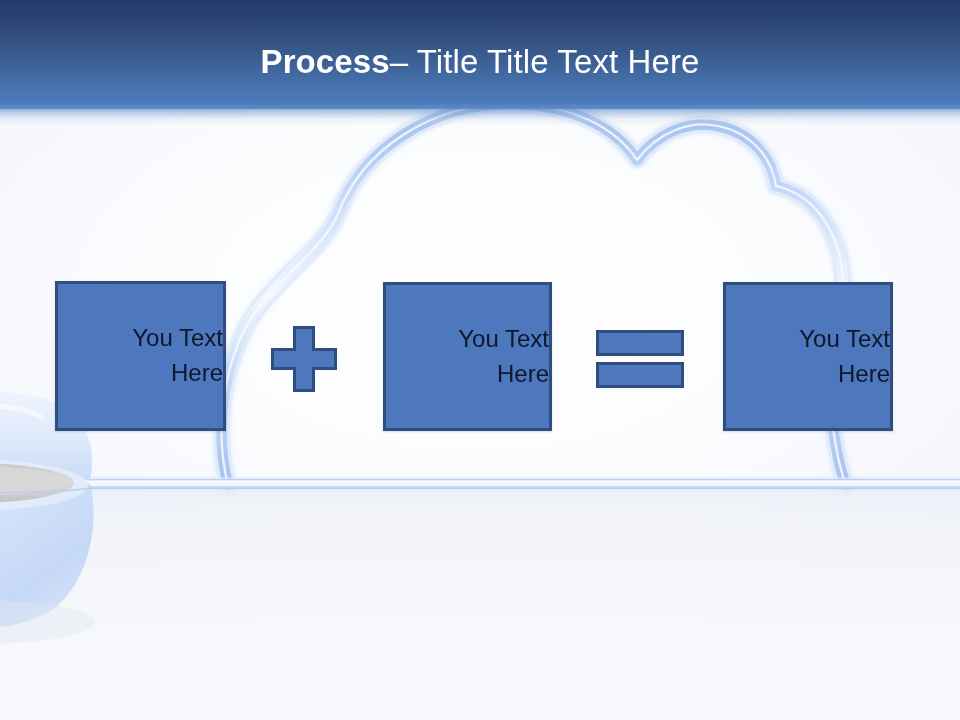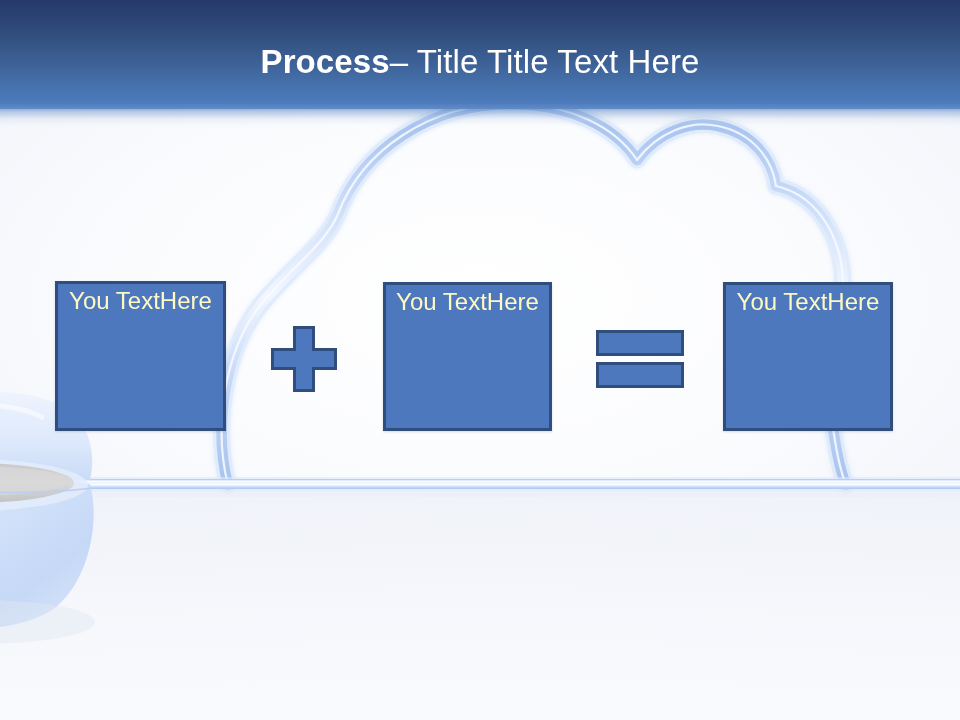--- a/index.html
+++ b/index.html
@@ -102,24 +102,24 @@
     pointer-events: none;
   }
 
   
   .pbox {
     position: absolute;
     box-sizing: border-box;
     background: #4d78be;
     border: 3px solid #2f4e7e;
     display: flex;
-    flex-direction: row;
-    align-items: flex-start;
+    flex-direction: column;
+    align-items: flex-end;
     justify-content: center;
-    color: #fef9c3;
+    color: #0f172a;
     font-size: 24px;
     line-height: 1.45;
     text-align: center;
     box-shadow: 0 1px 2px rgba(40,65,110,0.18);
   }
   .pbox .l1, .pbox .l2 { display: block; }
 
   #box1 { left: 55px;  top: 281px; width: 171px; height: 150px; }
   #box2 { left: 383px; top: 282px; width: 169px; height: 149px; }
   #box3 { left: 723px; top: 282px; width: 170px; height: 149px; }

